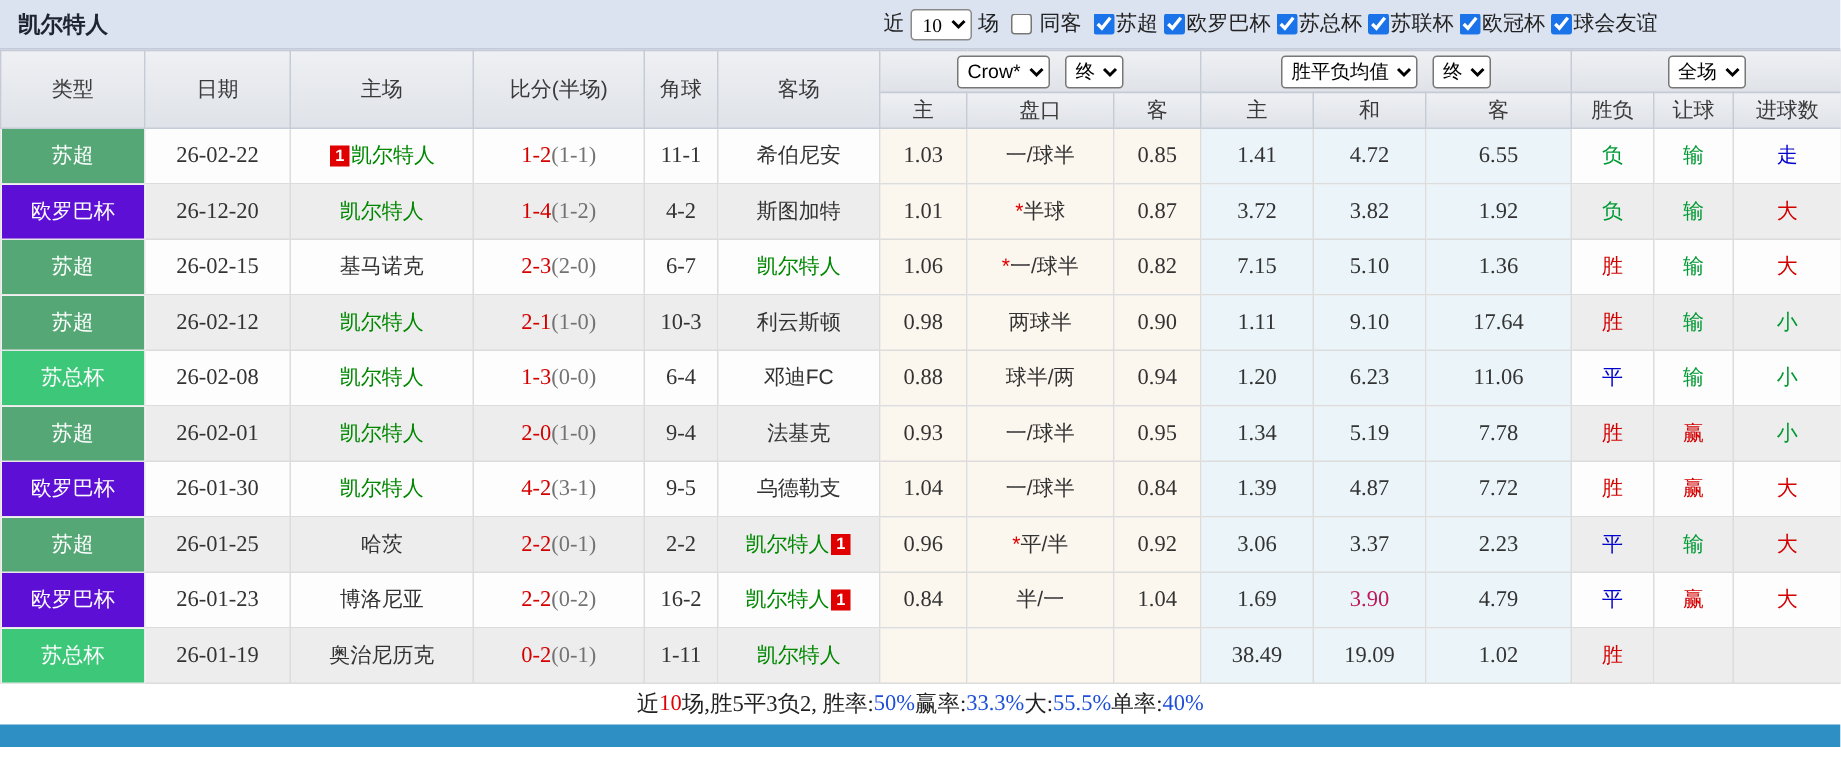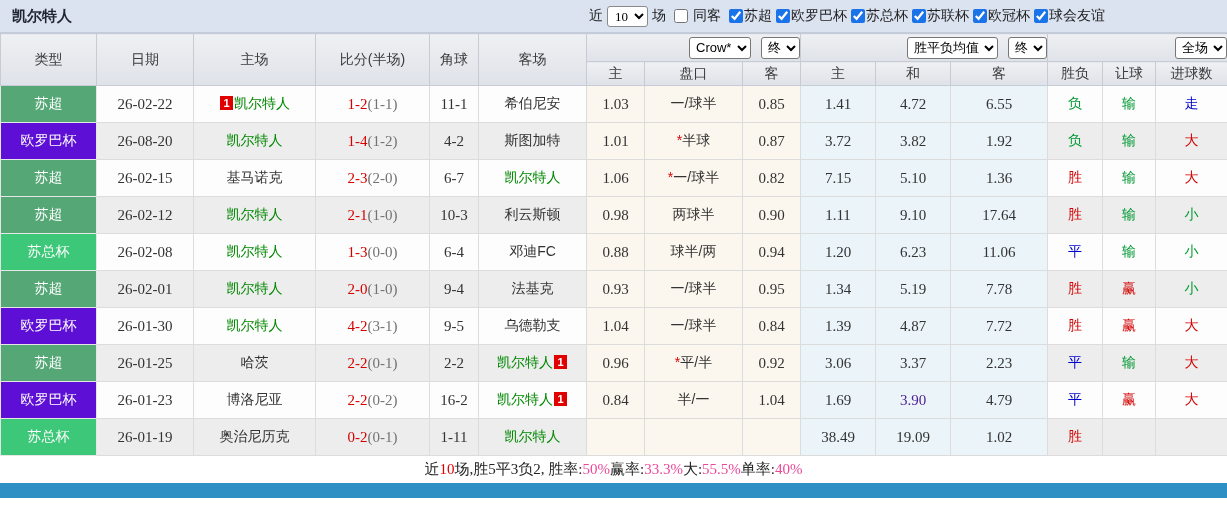--- a/index.html
+++ b/index.html
@@ -25,21 +25,21 @@
   .leagues { display:flex; align-items:center; }
   .leagues label { display:flex; align-items:center; }
   
   table { border-collapse:collapse; table-layout:fixed; width:1227px; }
   thead th {
     background:linear-gradient(#eef0f3,#dfe2e8);
     border:1px solid #c6ccd6; font-weight:normal; color:#3a3a3a; font-size:14px; padding:0;
   }
   thead tr.r1 th { height:28px; }
   thead tr.r2 th { height:24px; }
-  .grp-selects { display:flex; justify-content:flex-end; align-items:center; gap:10px; }
+  .grp-selects { display:flex; justify-content:center; align-items:center; gap:10px; }
   .grp-selects select {
     font-size:13px; border:1px solid #777; border-radius:3px; background:#fff; height:22px; padding:0 2px;
   }
   tbody td {
     height:37px; text-align:center; border:1px solid #dcdcdc;
     font-family:"Liberation Serif","DejaVu Serif",serif; font-size:15px; color:#333; padding:0;
     overflow:hidden; white-space:nowrap;
   }
   tbody td.league { color:#fff; font-family:"Liberation Sans","DejaVu Sans",sans-serif; font-size:14px; border-color:#e6e6e6; }
   tbody td.team { font-family:"Liberation Sans","DejaVu Sans",sans-serif; font-size:14px; }
@@ -56,21 +56,21 @@
     font-family:"Liberation Sans",sans-serif; font-size:11px; line-height:14px;
     width:13px; height:14px; vertical-align:1px; margin:0 1px; text-align:center;
   }
   .star { color:#e00000; }
   
   .summary {
     height:27px; display:flex; align-items:center; justify-content:center;
     font-size:15px; color:#222; background:#fff;
     font-family:"Liberation Serif","DejaVu Serif",serif;
   }
-  .summary .blue { color:#ec4899; }
+  .summary .blue { color:#1d4ed8; }
   .summary .red { color:#e00000; }
   .bottom-bar { height:15px; background:#2d8fc3; }
 </style>
 </head>
 <body>
 
 <div class="topbar">
   <span class="title">凯尔特人</span>
   <div class="filters">
     <span class="lbl">近</span>
@@ -178,21 +178,21 @@
         <td class="cream">0.85</td>
         <td class="blue">1.41</td>
         <td class="blue">4.72</td>
         <td class="blue">6.55</td>
         <td class="resl"><span style="color:#009933">负</span></td>
         <td class="resl"><span style="color:#009933">输</span></td>
         <td class="resl"><span style="color:#0000cc">走</span></td>
       </tr>
       <tr class="even">
         <td class="league" style="background:#5e0fd6">欧罗巴杯</td>
-        <td class="plain">26-08-20</td>
+        <td class="plain">26-12-20</td>
         <td class="plain team"><span class="self">凯尔特人</span></td>
         <td class="plain"><span class="red">1-4</span><span class="half">(1-2)</span></td>
         <td class="plain">4-2</td>
         <td class="plain team"><span class="">斯图加特</span></td>
         <td class="cream">1.01</td>
         <td class="cream team"><span class="star">*</span>半球</td>
         <td class="cream">0.87</td>
         <td class="blue">3.72</td>
         <td class="blue">3.82</td>
         <td class="blue">1.92</td>
@@ -306,21 +306,21 @@
         <td class="league" style="background:#5e0fd6">欧罗巴杯</td>
         <td class="plain">26-01-23</td>
         <td class="plain team"><span class="">博洛尼亚</span></td>
         <td class="plain"><span class="red">2-2</span><span class="half">(0-2)</span></td>
         <td class="plain">16-2</td>
         <td class="plain team"><span class="self">凯尔特人</span><span class="card">1</span></td>
         <td class="cream">0.84</td>
         <td class="cream team">半/一</td>
         <td class="cream">1.04</td>
         <td class="blue">1.69</td>
-        <td class="blue"><span style="color:#4c1d95">3.90</span></td>
+        <td class="blue"><span style="color:#be185d">3.90</span></td>
         <td class="blue">4.79</td>
         <td class="resl"><span style="color:#0000cc">平</span></td>
         <td class="resl"><span style="color:#d40000">赢</span></td>
         <td class="resl"><span style="color:#d40000">大</span></td>
       </tr>
       <tr class="even">
         <td class="league" style="background:#3cc878">苏总杯</td>
         <td class="plain">26-01-19</td>
         <td class="plain team"><span class="">奥治尼历克</span></td>
         <td class="plain"><span class="red">0-2</span><span class="half">(0-1)</span></td>

